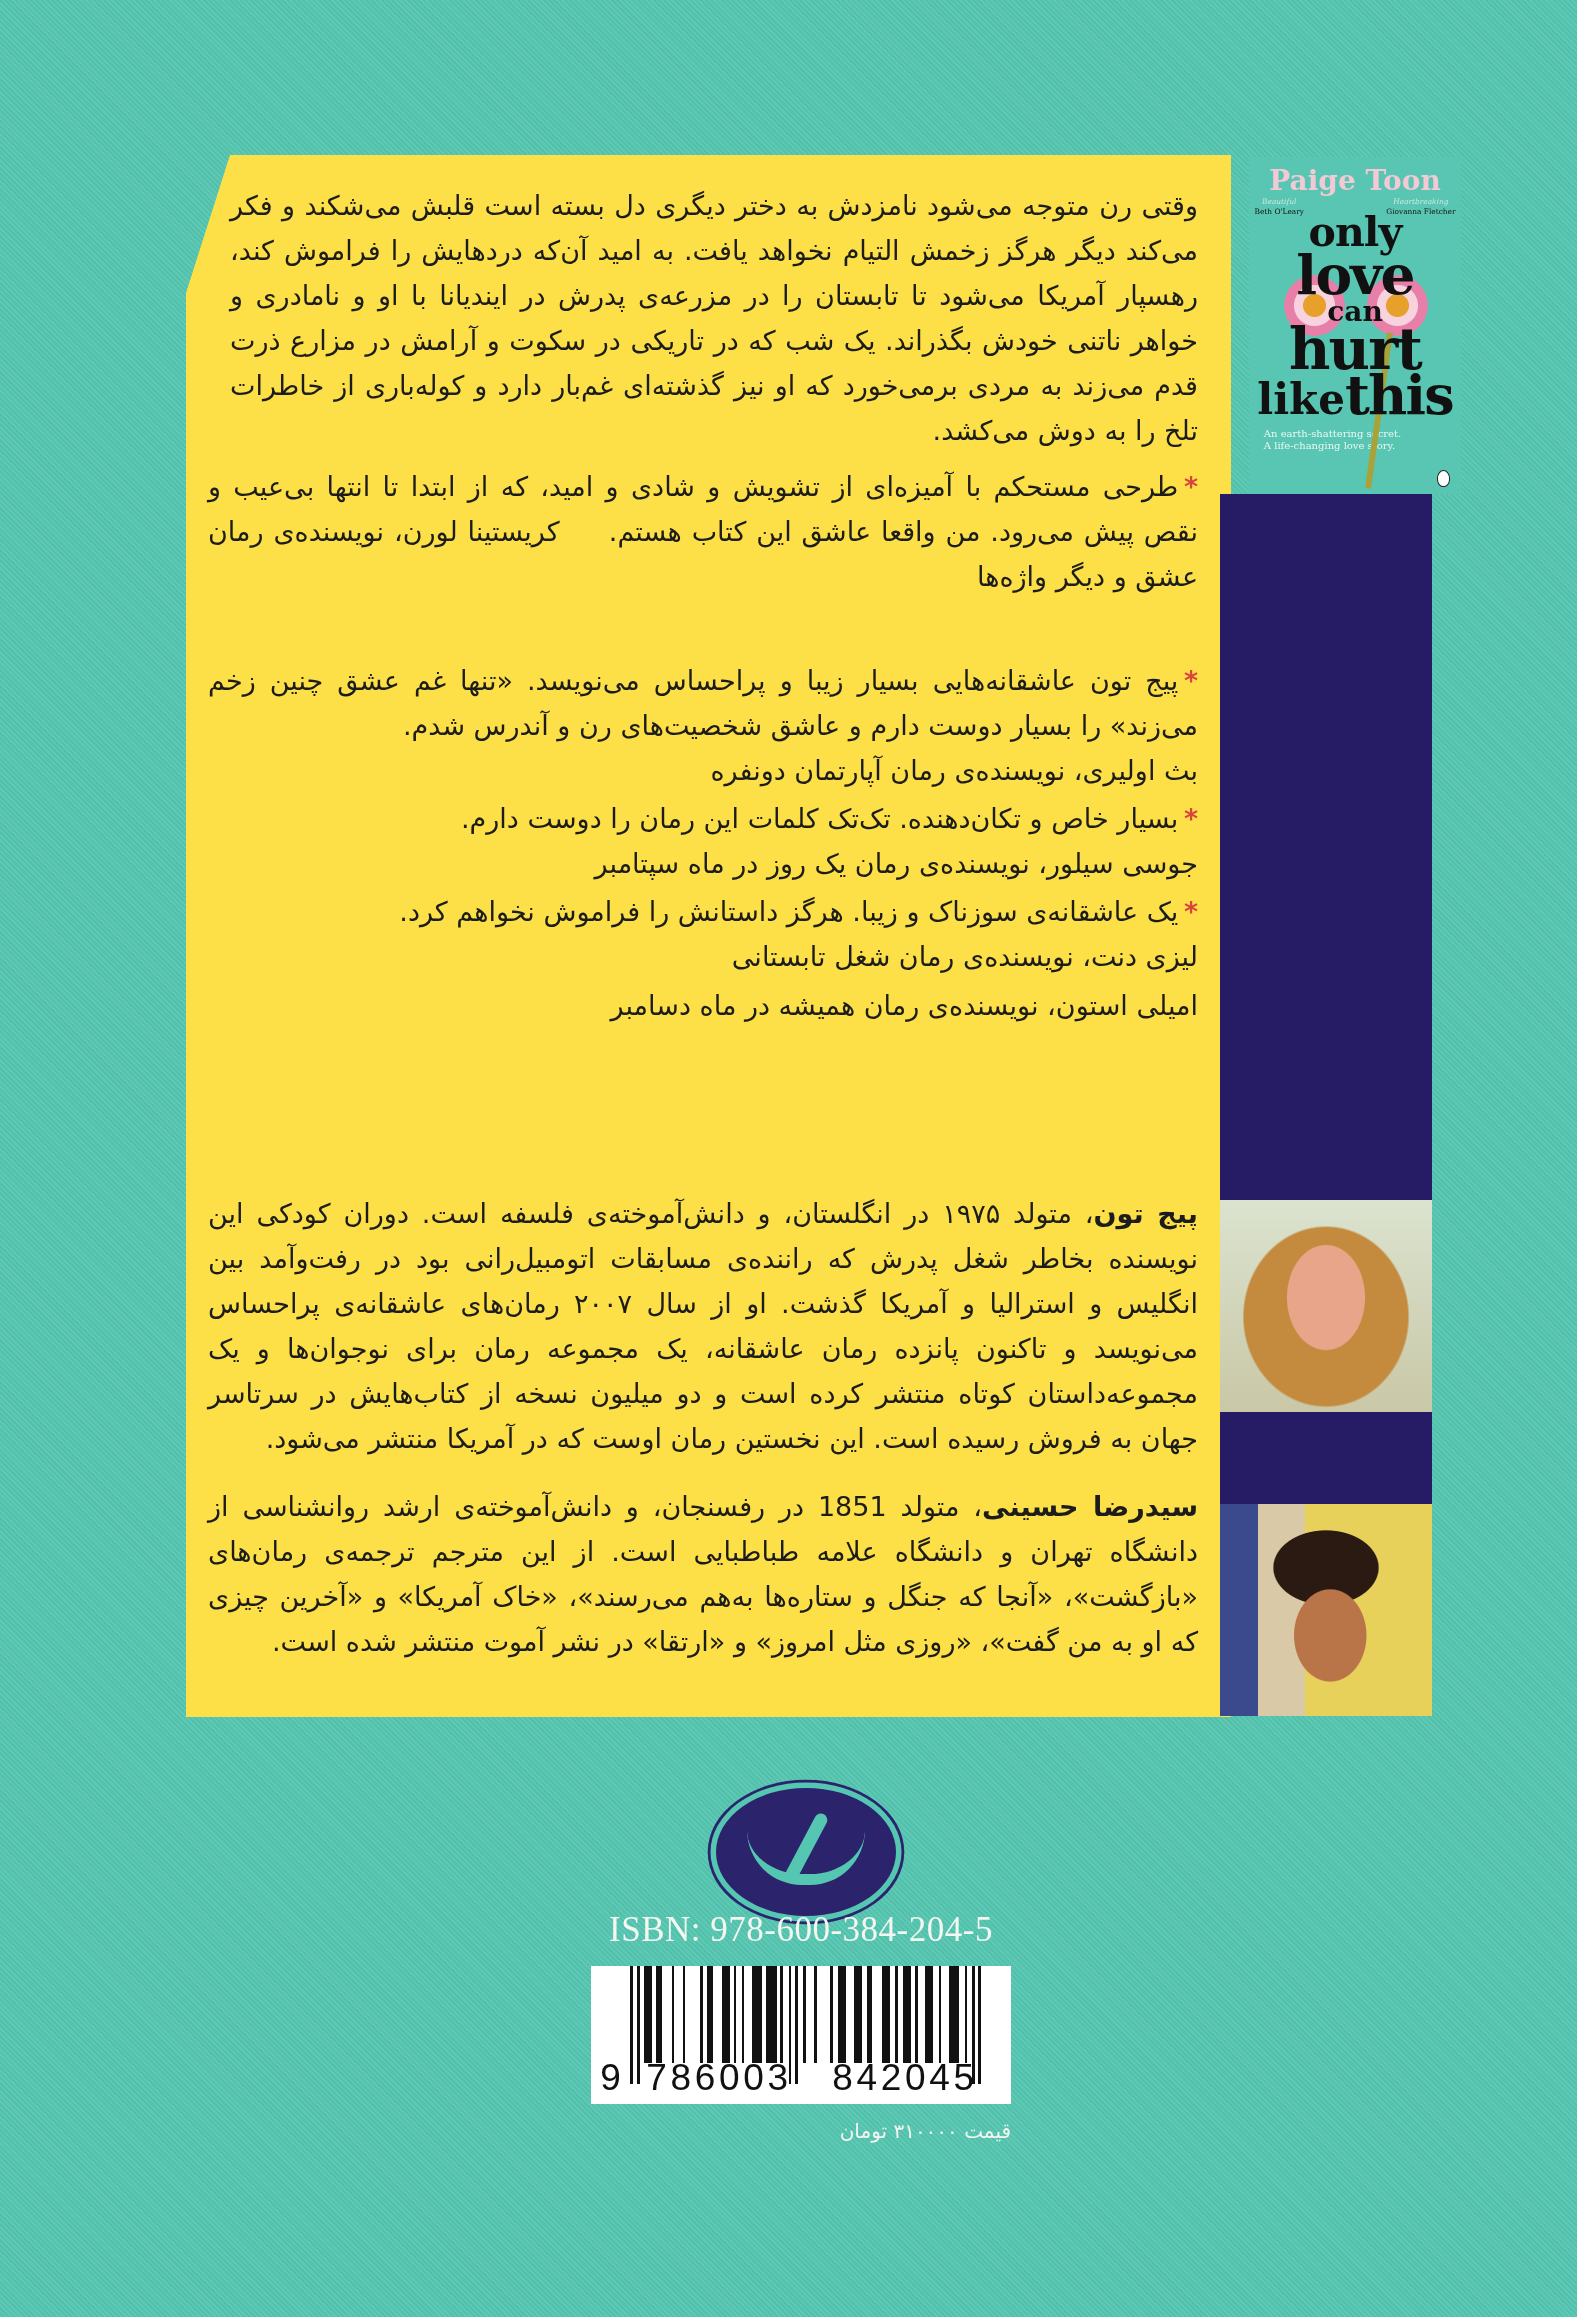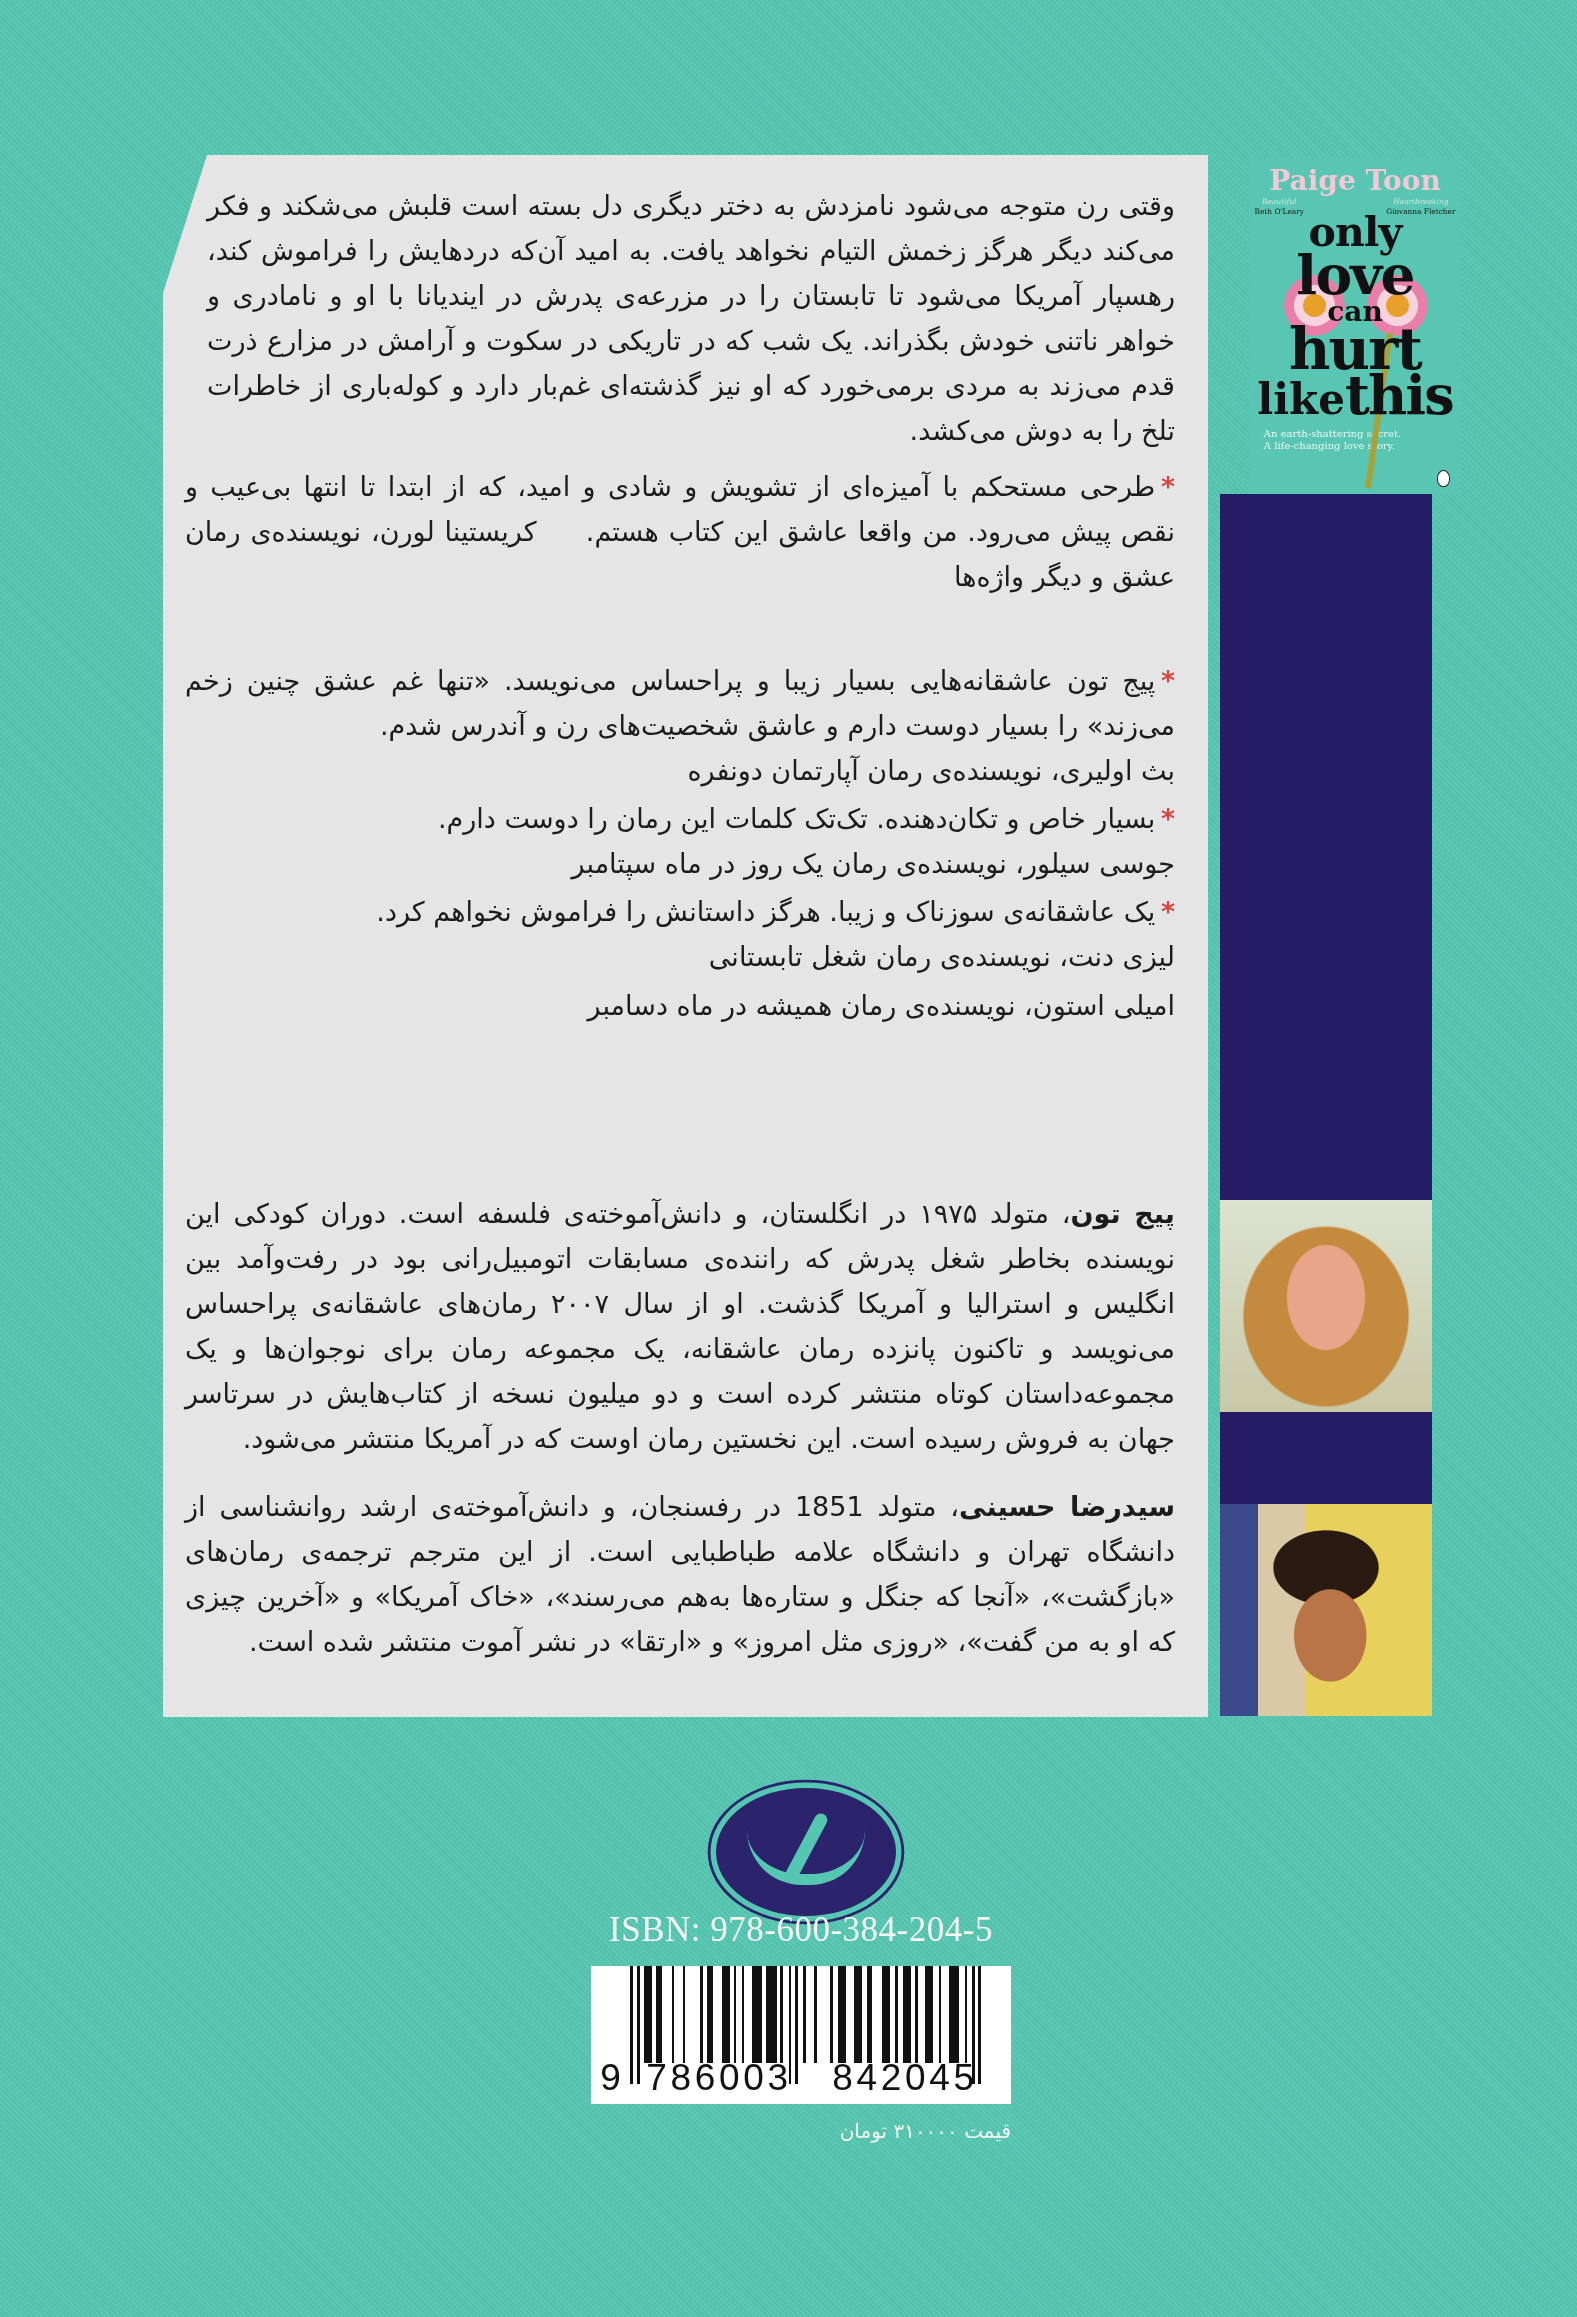--- a/index.html
+++ b/index.html
@@ -4,22 +4,22 @@
 <style>
   html, body { margin: 0; padding: 0; }
   body {
     width: 1577px; height: 2317px; position: relative; overflow: hidden;
     background: #55c6b1;
     background-image:
       repeating-linear-gradient(45deg, rgba(255,255,255,0.05) 0 1.8px, rgba(0,0,0,0.03) 1.8px 3.7px);
     font-family: "DejaVu Sans", sans-serif;
   }
   .panel {
-    position: absolute; left: 163px; top: 155px; width: 1045px; height: 1562px;
-    background: #e5e5e5;
+    position: absolute; left: 186px; top: 155px; width: 1045px; height: 1562px;
+    background: #fde047;
     clip-path: polygon(44px 0, 100% 0, 100% 100%, 0 100%, 0 138px);
   }
   .rtl-text {
     position: absolute; right: 33px; direction: rtl; text-align: justify;
     color: #1c1c1c; font-size: 27px; line-height: 45px;
   }
   .rtl-text p { margin: 0; }
   .synopsis { top: 28px; left: 44px; text-align-last: right; }
   .quote { left: 22px; }
   .quote .star { color: #d9443f; font-weight: bold; margin-left: 5.5px; }

